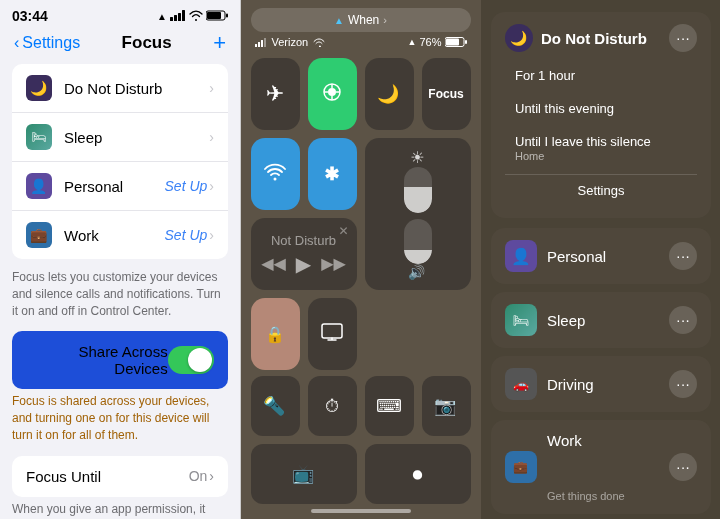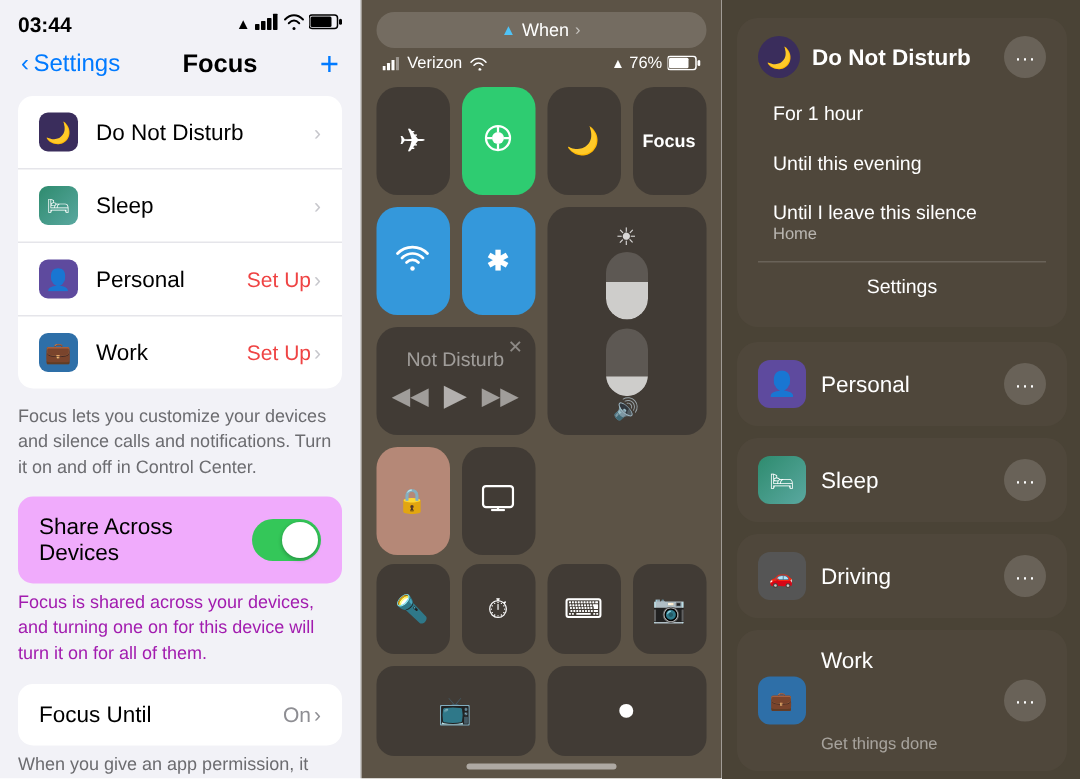--- a/index.html
+++ b/index.html
@@ -65,38 +65,39 @@
       margin-right: 12px;
       font-size: 14px;
       flex-shrink: 0;
     }
     .icon-dnd { background: #3a2d5c; color: white; }
     .icon-sleep { background: linear-gradient(135deg, #2e8b6e, #5aa8a0); color: white; }
     .icon-personal { background: #5e4a9e; color: white; }
     .icon-work { background: #2e6fa8; color: white; }
 
     .p1-item-label { flex: 1; }
-    .p1-item-right { color: #ef4444; font-size: 14px; display: flex; align-items: center; gap: 2px; }
+    .p1-item-right { color: #3b82f6; font-size: 14px; display: flex; align-items: center; gap: 2px; font-style: italic; }
     .p1-item-chevron { color: #c7c7cc; font-size: 14px; margin-left: 2px; }
 
     .p1-desc {
       font-size: 12px;
       color: #6c6c70;
       margin: 0 12px 12px;
       line-height: 1.4;
     }
 
     .p1-section-row {
-      background: #f0abfc;
+      background: #1d4ed8;
       border-radius: 10px;
       margin: 0 12px 4px;
       padding: 12px 14px;
       display: flex;
       align-items: center;
       justify-content: space-between;
+      text-align: right;
     }
     .p1-section-label { font-size: 15px; font-weight: 500; }
     .p1-toggle {
       width: 48px;
       height: 28px;
       background: #34c759;
       border-radius: 14px;
       position: relative;
     }
     .p1-toggle::after {
@@ -106,21 +107,21 @@
       height: 24px;
       background: white;
       border-radius: 12px;
       top: 2px;
       right: 2px;
       box-shadow: 0 1px 3px rgba(0,0,0,0.3);
     }
 
     .p1-toggle-desc {
       font-size: 12px;
-      color: #a21caf;
+      color: #a16207;
       margin: 0 12px 12px;
       line-height: 1.4;
     }
 
     .p1-focus-status {
       background: white;
       border-radius: 10px;
       margin: 0 12px 4px;
       padding: 12px 14px;
       display: flex;

